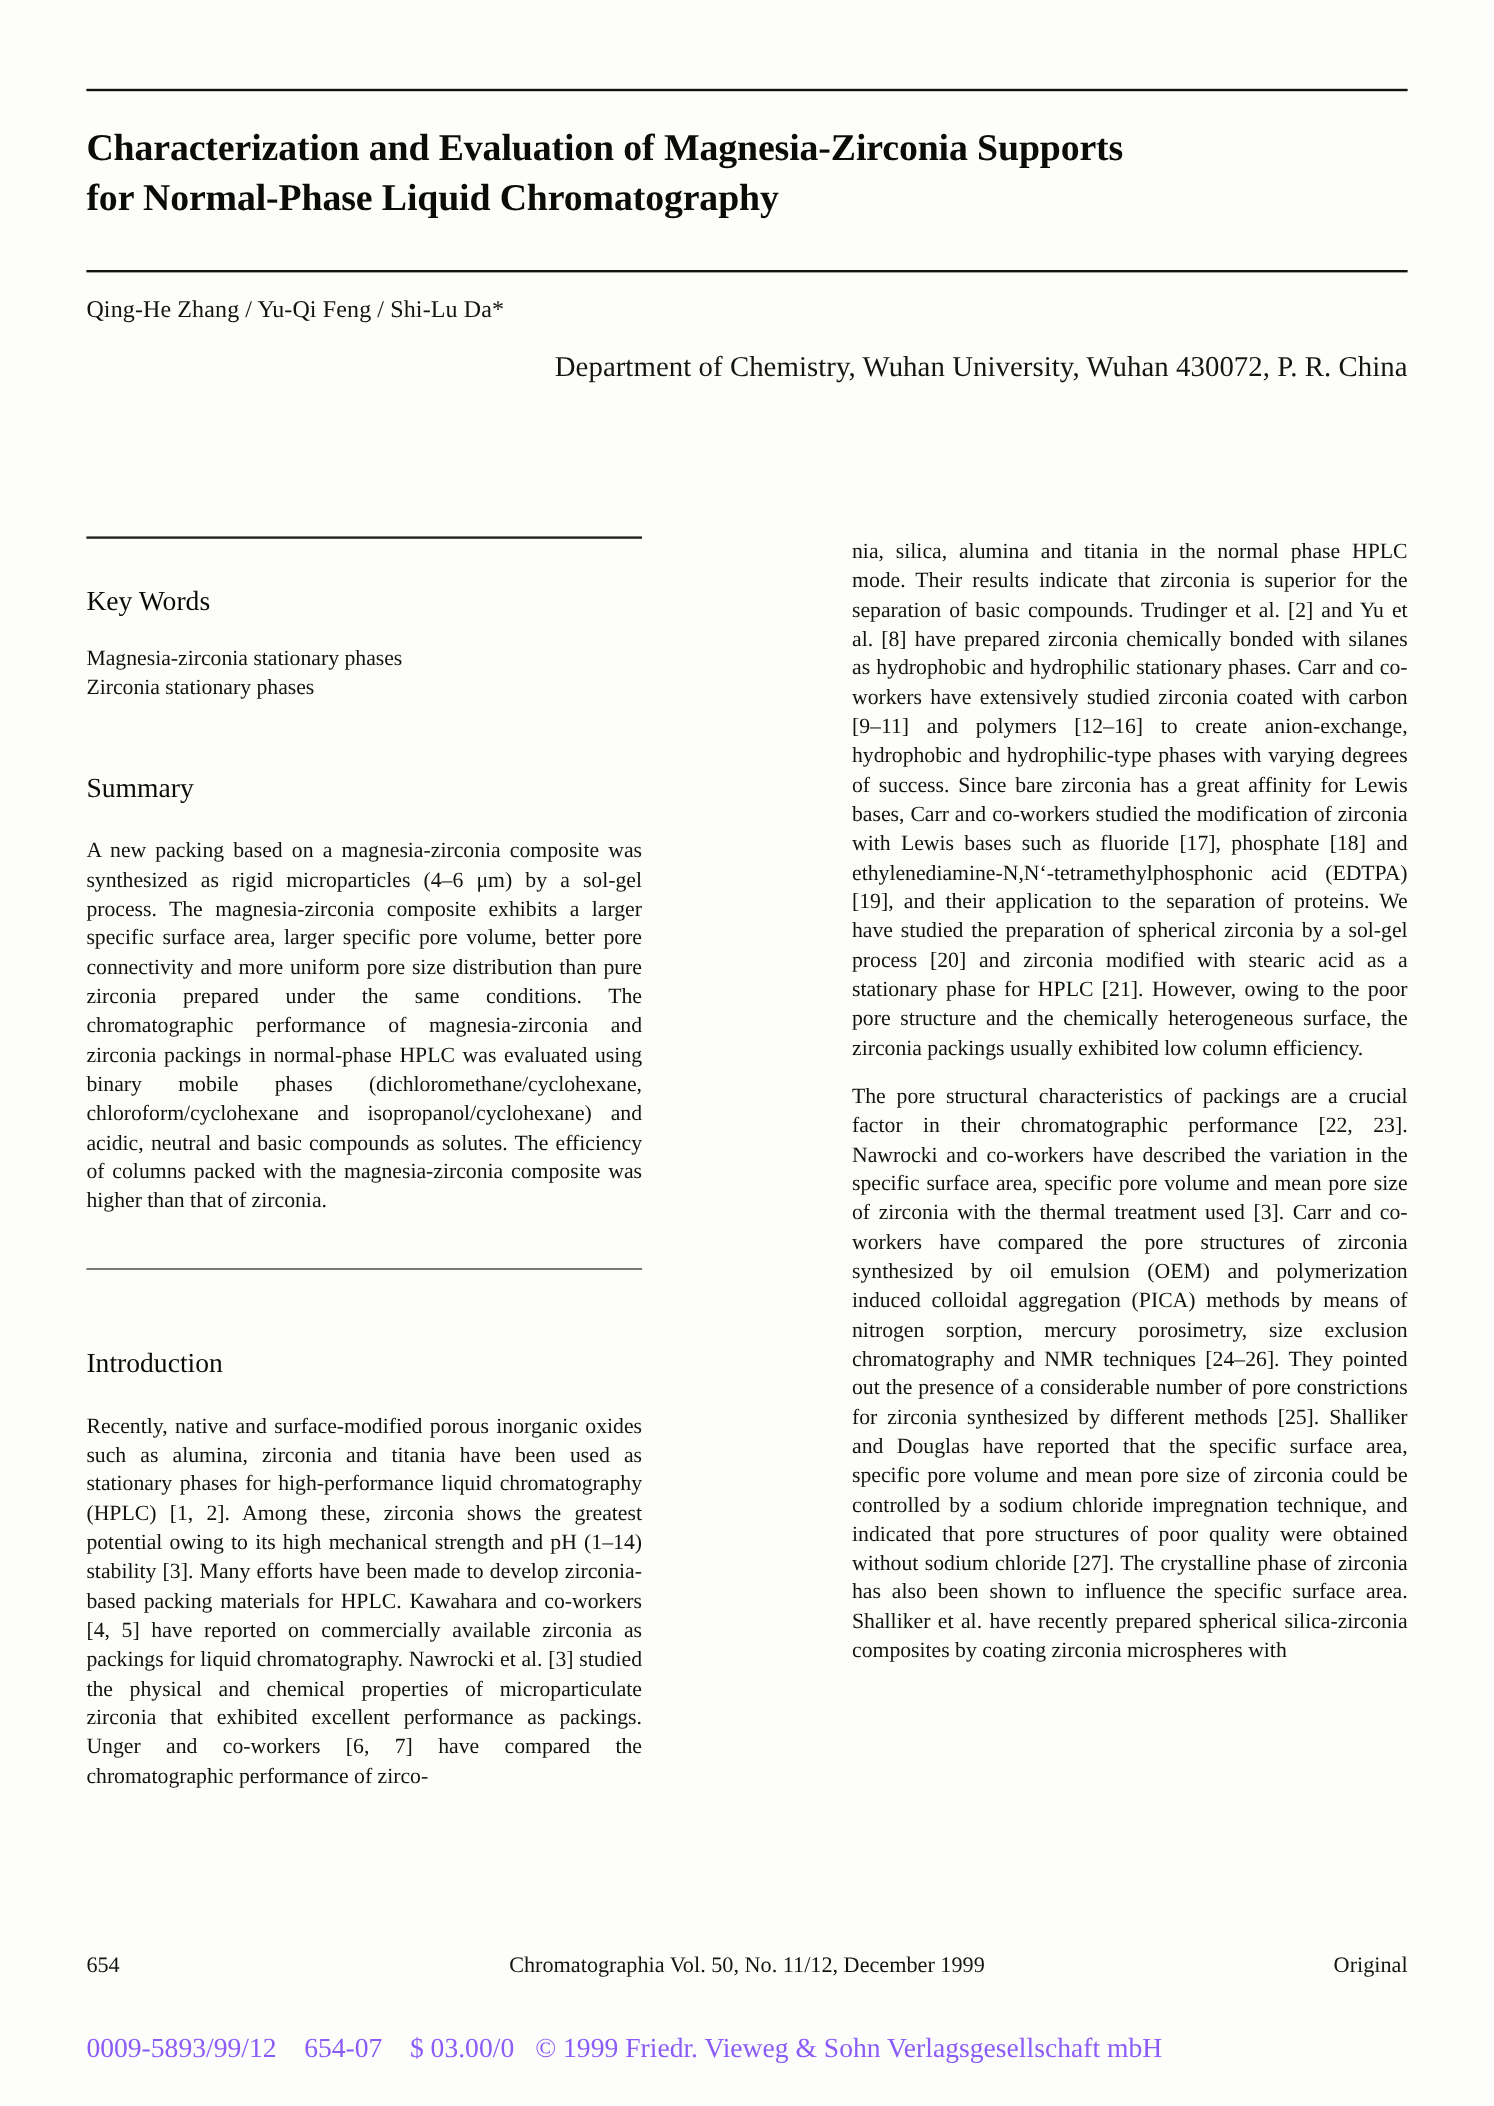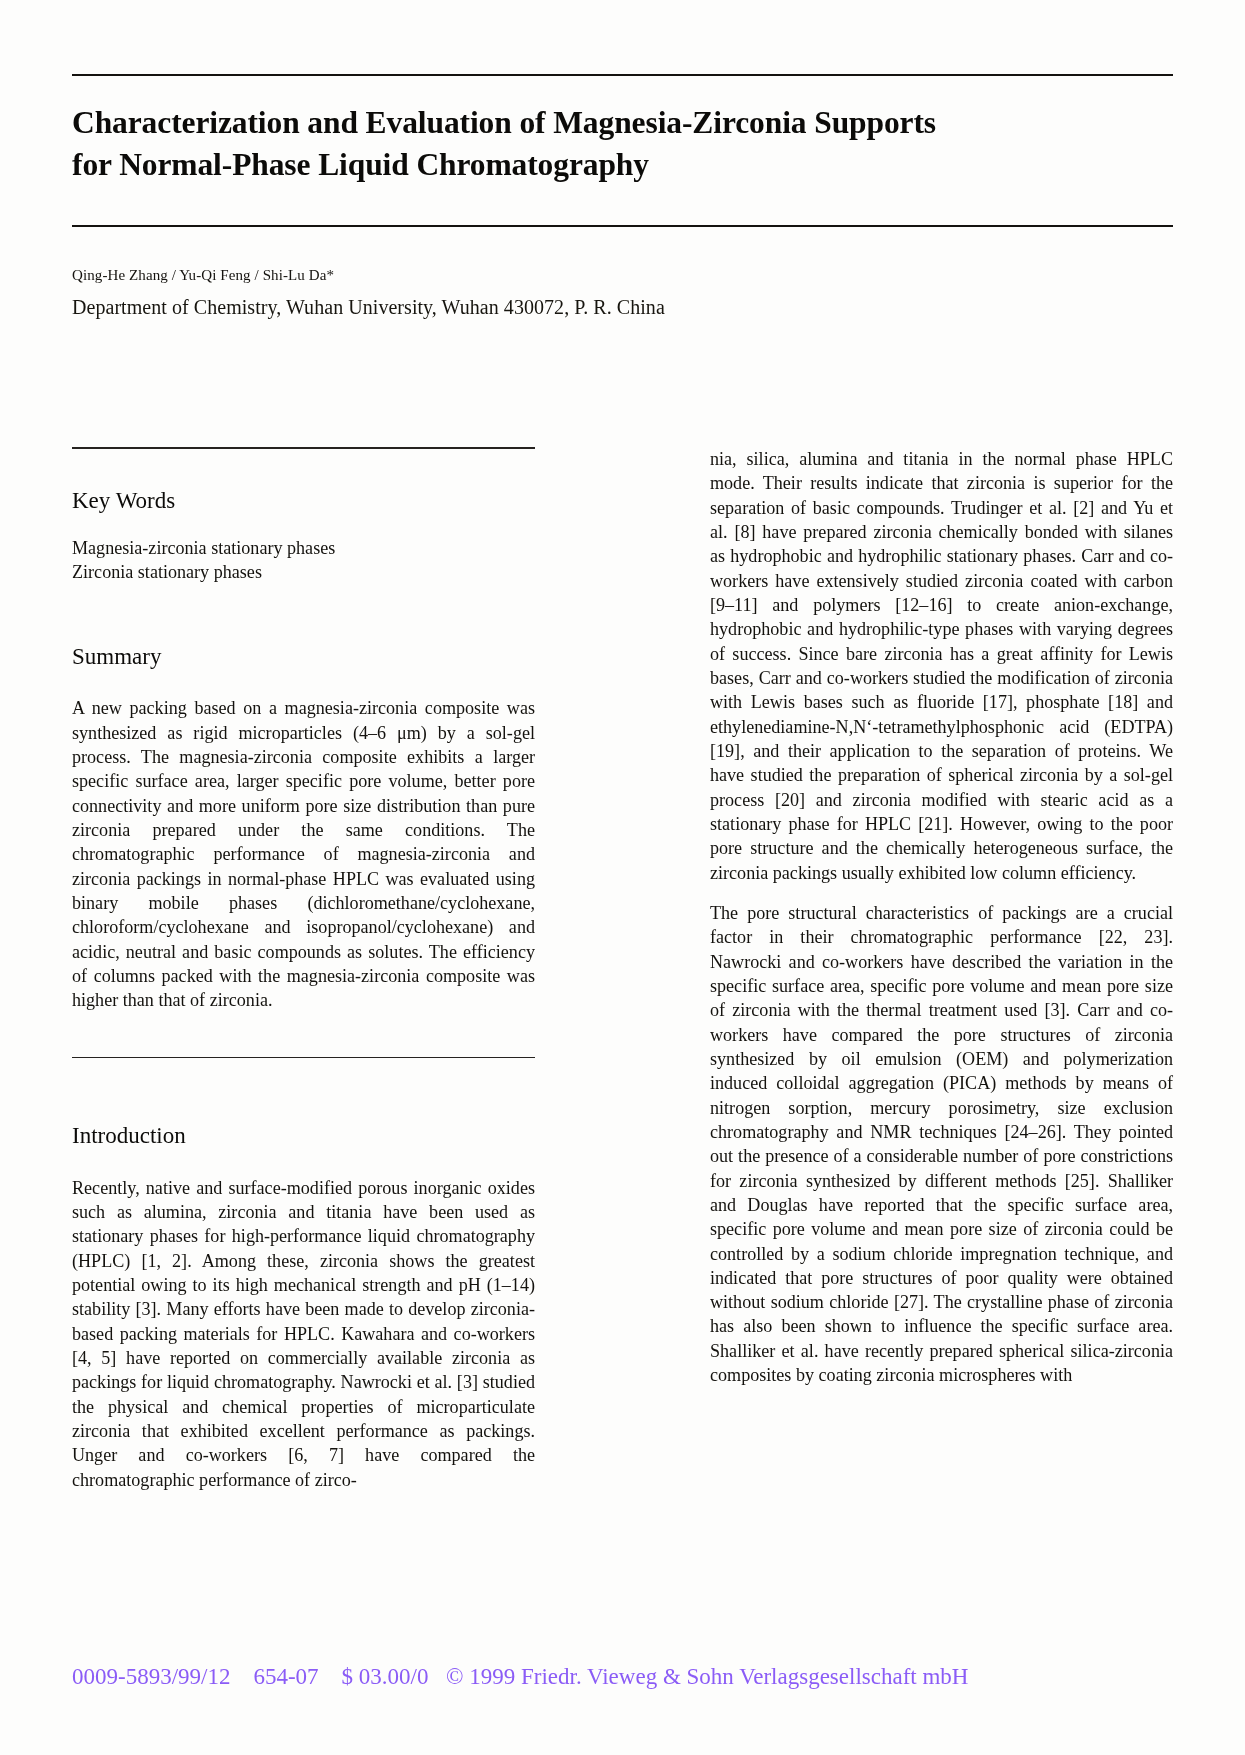--- a/index.html
+++ b/index.html
@@ -45,30 +45,31 @@
     margin: 26px 0 0 0;
     color: #0c0b09;
     font-family: "Liberation Serif", "DejaVu Serif", serif;
   }
   .title .line { display: block; }
 
   .authors-rule {
     margin-top: 40px;
   }
   .authors {
-    font-size: 15px;
-    margin-top: 40px;
+    font-size: 20px;
+    margin-top: 20px;
     letter-spacing: 0.1px;
     color: #15130f;
   }
   .affiliation {
-    font-size: 20px;
-    margin-top: 12px;
+    font-size: 24px;
+    margin-top: 23px;
     letter-spacing: 0.05px;
     color: #17150f;
+    text-align: right;
   }
 
   
   .columns {
     position: absolute;
     left: 72px;
     top: 447px;
     width: 1101px;
     height: 1155px;
   }
@@ -209,19 +210,24 @@
       <p class="body">Recently, native and surface-modified porous inorganic oxides such as alumina, zirconia and titania have been used as stationary phases for high-performance liquid chromatography (HPLC) [1, 2]. Among these, zirconia shows the greatest potential owing to its high mechanical strength and pH (1–14) stability [3]. Many efforts have been made to develop zirconia-based packing materials for HPLC. Kawahara and co-workers [4, 5] have reported on commercially available zirconia as packings for liquid chromatography. Nawrocki et al. [3] studied the physical and chemical properties of microparticulate zirconia that exhibited excellent performance as packings. Unger and co-workers [6, 7] have compared the chromatographic performance of zirco-</p>
     </div>
 
     <div class="col col-right">
       <p class="body">nia, silica, alumina and titania in the normal phase HPLC mode. Their results indicate that zirconia is superior for the separation of basic compounds. Trudinger et al. [2] and Yu et al. [8] have prepared zirconia chemically bonded with silanes as hydrophobic and hydrophilic stationary phases. Carr and co-workers have extensively studied zirconia coated with carbon [9–11] and polymers [12–16] to create anion-exchange, hydrophobic and hydrophilic-type phases with varying degrees of success. Since bare zirconia has a great affinity for Lewis bases, Carr and co-workers studied the modification of zirconia with Lewis bases such as fluoride [17], phosphate [18] and ethylenediamine-N,N‘-tetramethylphosphonic acid (EDTPA) [19], and their application to the separation of proteins. We have studied the preparation of spherical zirconia by a sol-gel process [20] and zirconia modified with stearic acid as a stationary phase for HPLC [21]. However, owing to the poor pore structure and the chemically heterogeneous surface, the zirconia packings usually exhibited low column efficiency.</p>
       <p class="body">The pore structural characteristics of packings are a crucial factor in their chromatographic performance [22, 23]. Nawrocki and co-workers have described the variation in the specific surface area, specific pore volume and mean pore size of zirconia with the thermal treatment used [3]. Carr and co-workers have compared the pore structures of zirconia synthesized by oil emulsion (OEM) and polymerization induced colloidal aggregation (PICA) methods by means of nitrogen sorption, mercury porosimetry, size exclusion chromatography and NMR techniques [24–26]. They pointed out the presence of a considerable number of pore constrictions for zirconia synthesized by different methods [25]. Shalliker and Douglas have reported that the specific surface area, specific pore volume and mean pore size of zirconia could be controlled by a sodium chloride impregnation technique, and indicated that pore structures of poor quality were obtained without sodium chloride [27]. The crystalline phase of zirconia has also been shown to influence the specific surface area. Shalliker et al. have recently prepared spherical silica-zirconia composites by coating zirconia microspheres with</p>
     </div>
   </div>
 
   <div class="footer">
+    <div class="footer-row-1">
+      <span class="page-number">654</span>
+      <span class="journal-line">Chromatographia Vol. 50, No. 11/12, December 1999</span>
+      <span class="original-tag">Original</span>
+    </div>
     <div class="footer-row-2">
       <span class="issn-block">0009-5893/99/12    654-07    $ 03.00/0</span>
       <span class="copyright-block">© 1999 Friedr. Vieweg &amp; Sohn Verlagsgesellschaft mbH</span>
     </div>
   </div>
 
 </div>
 
 </body></html>

